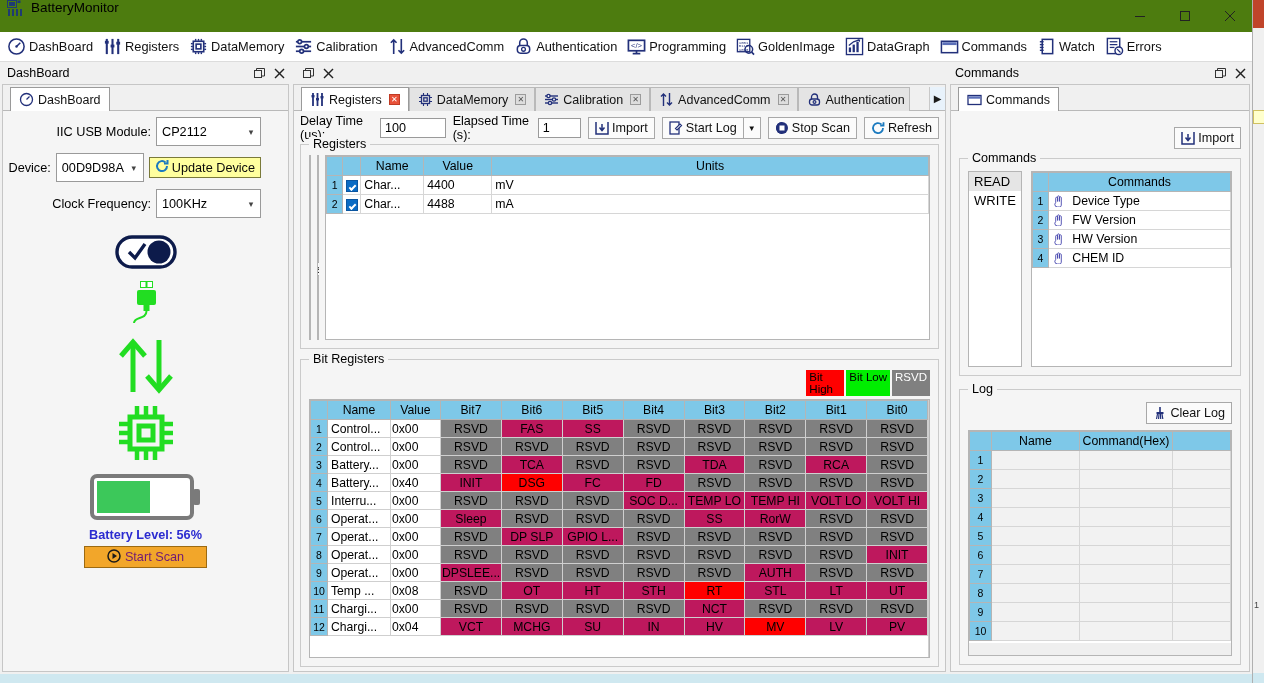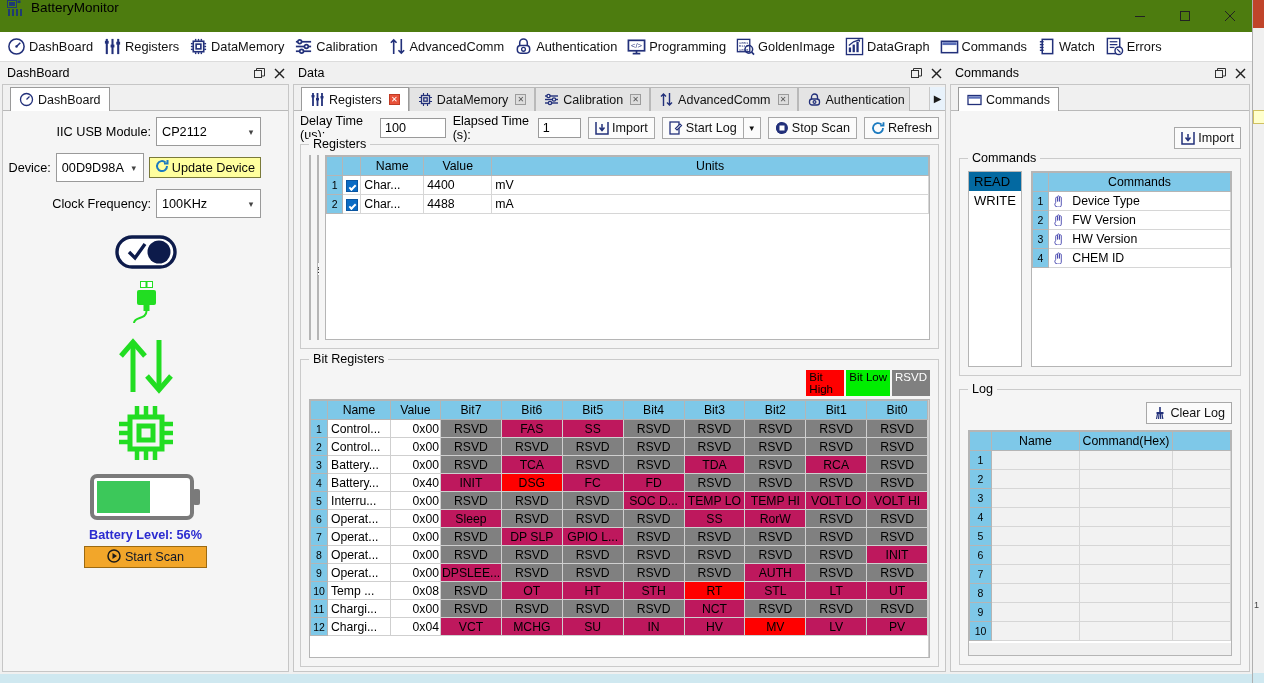--- a/index.html
+++ b/index.html
@@ -85,21 +85,21 @@
   #dash-content { flex:1 1 auto; display:flex; flex-direction:column; align-items:center; padding-top:6px; overflow:hidden;}
   .frow { display:flex; align-items:center; justify-content:flex-end; width:100%; padding-right:27px; margin-bottom:7px; gap:5px;}
   .flabel { font-size:12.7px; color:#000; }
   .combo { height:29px; border:1px solid #9a9a9a; background:#fff; display:flex; align-items:center;
            padding:0 2px 0 5px; font-size:12.7px; color:#000; }
   .combo .cval { flex:1 1 auto; white-space:nowrap; }
   .combo .carrow { width:14px; text-align:center; color:#444; font-size:9px; }
   .btn-yellow { height:21px; background:#ffff9e; border:1px solid #7a7a3a; display:flex; align-items:center;
                 gap:3px; padding:0 5px; font-size:12.7px; color:#0a0a0a; }
   .btn-orange { height:22px; background:#f2a62a; border:1px solid #9c6a12; display:flex; align-items:center;
-                gap:4px; padding:0 22px; font-size:12.7px; color:#0f172a; }
+                gap:4px; padding:0 22px; font-size:12.7px; color:#701a75; }
   #battery-label { color:#2b2bd0; font-size:12.7px; margin:4px 0 4px 0; font-weight:600; }
   .icon-stack { display:flex; flex-direction:column; align-items:center; }
 
   
   #center { flex:1 1 auto; min-width:0; }
   #data-content { flex:1 1 auto; display:flex; flex-direction:column; background:#f5f5f5; padding:5px 6px 4px 6px; min-height:0; }
   #reg-toolbar { display:flex; align-items:center; gap:7px; height:24px; flex:0 0 24px; margin-bottom:4px;}
   #reg-toolbar .lab { font-size:12.6px; color:#000; }
   .tinput { height:20px; border:1px solid #9a9a9a; background:#fff; font-size:12.6px; padding:0 4px;
             display:flex; align-items:center; color:#000;}
@@ -133,34 +133,34 @@
   .legend span { font-size:11.5px; padding:1px 3px; display:inline-block; }
   .lg-high { background:#ff0000; color:#000; width:38px; overflow:hidden; }
   .lg-low  { background:#00ee00; color:#000; }
   .lg-rsvd { background:#808080; color:#fff; }
 
   table.bg { border-collapse:collapse; table-layout:fixed; width:100%; font-size:12.2px; }
   table.bg th { background:#7ec8e8; border:1px solid #b5b5b5; height:19px; font-weight:normal; color:#000; }
   table.bg td { border:1px solid #cfcfcf; height:18px; text-align:center; color:#000; white-space:nowrap; overflow:hidden; }
   table.bg td.rh { background:#7ec8e8; border:1px solid #b5b5b5; font-size:10.5px; width:17px; }
   table.bg td.nm { background:#fff; text-align:left; padding-left:3px; }
-  table.bg td.vl { background:#fff; text-align:right;margin-top:40px; }
+  table.bg td.vl { background:#fff; text-align:left;margin-top:40px; }
   td.b-rsvd { background:#808080; color:#1a1a1a; }
   td.b-low  { background:#be185d; color:#000; }
   td.b-high { background:#ff0000; color:#000; }
 
   .vscroll { width:14px; background:#f2f2f2; border-left:1px solid #cfcfcf; position:relative; }
   .hscroll { height:12px; background:#efefef; position:relative; }
 
   
   #right { width:304px; flex:0 0 304px; }
   #cmd-content { flex:1 1 auto; display:flex; flex-direction:column; background:#f5f5f5; padding:6px 8px 6px 8px; min-height:0; }
   .listbox { border:1px solid #b5b5b5; background:#fff; font-size:13px; }
   .listbox .li { height:19px; padding:0 5px; display:flex; align-items:center; }
-  .listbox .li.sel { background:#0369a1; }
+  .listbox .li.sel { background:#e5e5e5; }
   .hand-ico { width:14px; height:14px; flex:0 0 14px; margin-right:3px; }
 </style>
 </head>
 <body>
 
 <div id="bg-window">
   <div class="bgbar"></div>
   <div class="bgrow1"></div>
   <div class="bgtxt">1</div>
   <div class="bgfoot"></div>
@@ -516,21 +516,20 @@
                 </svg>
             </span>
             <span>Start Scan</span>
           </div>
         </div>
       </div>
     </div>
 
     <div class="panel" id="center">
       <div class="panel-caption">
-        <span class="ptitle">Data</span>
         <span class="capbtn">
           <svg width="11" height="11" viewBox="0 0 11 11">
               <rect x="0.5" y="2.5" width="7" height="7" fill="none" stroke="#333"></rect>
               <polyline points="2.5,2.5 2.5,0.5 10.5,0.5 10.5,8 8,8" fill="none" stroke="#333"></polyline>
             </svg>
         </span>
         <span class="capbtn">
           <svg width="11" height="11" viewBox="0 0 11 11">
               <line x1="1" y1="1" x2="10" y2="10" stroke="#222" stroke-width="1.4"></line>
               <line x1="10" y1="1" x2="1" y2="10" stroke="#222" stroke-width="1.4"></line>

